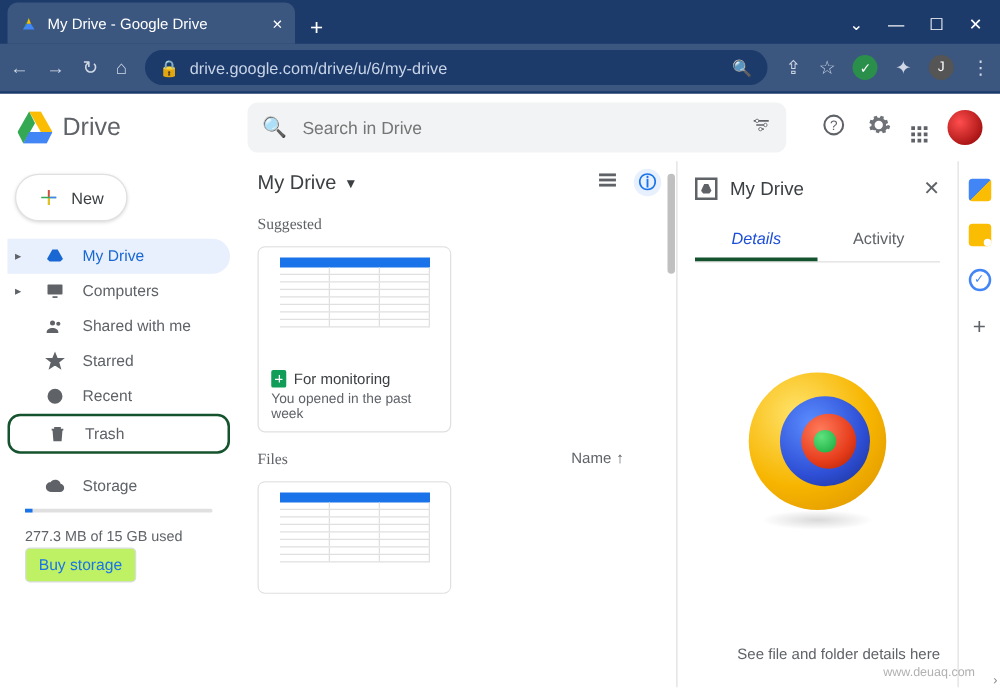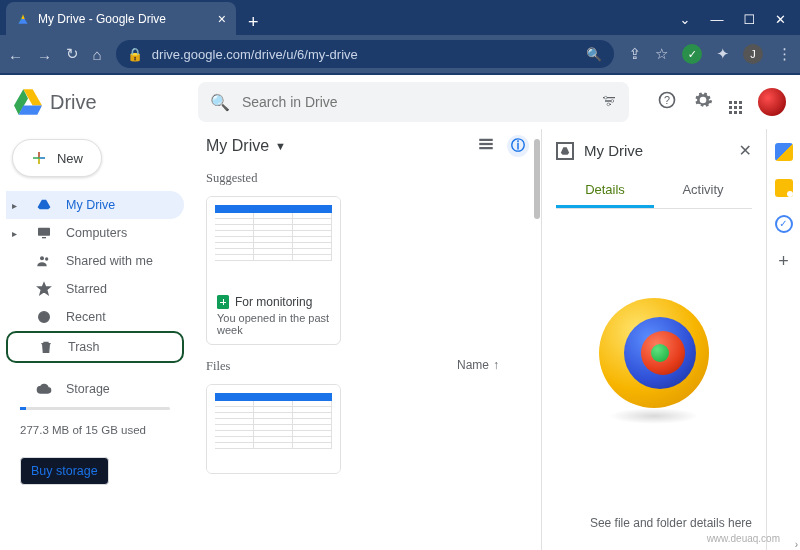--- a/index.html
+++ b/index.html
@@ -42,31 +42,31 @@
   .side-item { display:flex; align-items:center; gap:14px; padding: 6px 10px 6px 6px; border-radius: 0 16px 16px 0; font-size:12.5px; color:#5f6368;}
   .side-item .chev { font-size:10px; color:#5f6368; width:10px;}
   .side-item.active { background:#e8f0fe; color:#1967d2; font-weight:500;}
   .side-item.active .side-ic { fill:#1967d2;}
   .side-ic { width:16px; height:16px; fill:#5f6368;}
   .side-gap{ height:12px;}
   .side-item.trash { border:2px solid #14532d; border-radius:10px;}
   .storage-txt { font-size:11.5px; color:#5f6368; padding: 10px 0 0 14px;}
   .storage-bar { height:3px; background:#e0e0e0; margin:4px 14px; border-radius:2px;}
   .storage-bar>div{ height:100%; width:4%; background:#1a73e8;}
-  .buy-btn { border:1px solid #dadce0; color:#1a73e8; background:#0f172a; font-size:12.5px; padding:6px 10px; border-radius:4px; margin:21px 14px;}
+  .buy-btn { border:1px solid #dadce0; color:#1a73e8; background:#bef264; font-size:12.5px; padding:6px 10px; border-radius:4px; margin:2px 14px;}
 
   .main { flex:1; display:flex; flex-direction:column; padding: 6px 4px 0 16px; overflow:hidden; color:#3c4043;}
   .main-top { display:flex; align-items:center;}
   .crumb { font-size:16px; color:#3c4043; display:flex; align-items:center; gap:6px;}
   .top-ic { margin-left:auto; display:flex; gap:12px; color:#5f6368;}
   .info-circle { width:22px; height:22px; border-radius:50%; background:#e8f0fe; display:flex; align-items:center; justify-content:center; color:#1a73e8; font-size:14px; font-weight:bold;}
   .sec-title { font-size:12.5px; color:#5f6368; margin:14px 0 10px;font-family:Liberation Serif, serif;}
   .files-row{ display:flex; align-items:center;}
   .files-row .sort{ margin-left:auto; font-size:12px; color:#5f6368; display:flex; gap:4px; align-items:center; padding-right:30px;}
-  .card { border:1px solid #e0e0e0; border-radius:6px; width:135px; overflow:hidden;}
+  .card { border:1px solid #e0e0e0; border-radius:6px; width:155px; overflow:hidden;}
   .thumb { height:90px; background:#fff; padding:8px; display:flex; justify-content:center;}
   .sheet-th { width:120px; height:74px; }
   .sheet-th .hd{ height:8px; background:#1a73e8;}
   .sheet-th .rw{ height:6px; border-bottom:1px solid #e0e0e0; display:flex;}
   .sheet-th .rw>div{ flex:1; border-right:1px solid #e0e0e0;}
   .card-meta { padding:8px 10px; font-size:12px; color:#3c4043;}
   .card-meta .t1{ display:flex; gap:6px; align-items:center; font-weight:500;}
   .card-meta .t2{ color:#5f6368; font-size:11px; margin-top:3px;}
   .sheets-ic{ width:12px; height:14px; background:#0f9d58; border-radius:1.5px; position:relative;}
   .sheets-ic::after{content:''; position:absolute; inset:3px; background: linear-gradient(#fff,#fff) center/6px 1px no-repeat, linear-gradient(#fff,#fff) center/1px 6px no-repeat;}
@@ -74,21 +74,21 @@
   .scrollbar { width:8px; background: transparent; display:flex; justify-content:center;}
   .scroll-thumb{ width:6px; height:80px; background:#c0c0c0; border-radius:3px; margin-top:10px;}
 
   .detail-panel { width:225px; border-left:1px solid #e0e0e0; padding:12px 14px; display:flex; flex-direction:column;}
   .dp-head{ display:flex; align-items:center; gap:10px;}
   .dp-head .dr-ic{ width:18px; height:18px; border:2px solid #5f6368; display:flex; align-items:center; justify-content:center;}
   .dp-head h3{ font-size:15px; font-weight:400; color:#3c4043;}
   .dp-head .x{ margin-left:auto; color:#5f6368; font-size:16px;}
   .dp-tabs{ display:flex; margin-top:14px; border-bottom:1px solid #e0e0e0;}
   .dp-tab{ flex:1; text-align:center; font-size:13px; padding:8px 0; color:#5f6368;}
-  .dp-tab.act{ color:#4d7c0f; border-bottom:3px solid #0ea5e9; font-weight:500;}
+  .dp-tab.act{ color:#1d4ed8; border-bottom:3px solid #14532d; font-weight:500;font-style:italic;}
   .dp-img{ flex:1; display:flex; align-items:center; justify-content:center;}
   .sphere{ position:relative; width:110px; height:110px;}
   .ring{ position:absolute; border-radius:50%;}
   .r1{ width:110px; height:110px; background: radial-gradient(circle at 35% 30%, #ffe36b, #f7b500 55%, #d98e00);}
   .r2{ width:72px; height:72px; left:25px; top:19px; background: radial-gradient(circle at 35% 30%, #5b8dff, #2e4fd6 60%, #1a2e8a);}
   .r3{ width:44px; height:44px; left:42px; top:33px; background: radial-gradient(circle at 35% 30%, #ff7b5c, #e63d1c 60%, #a81f00);}
   .r4{ width:18px; height:18px; left:52px; top:46px; background: radial-gradient(circle at 35% 30%, #5fe27e, #15a83b);}
   .shadow-e{ width:90px; height:16px; background: radial-gradient(ellipse, rgba(0,0,0,.15), transparent 70%); border-radius:50%; margin:0 auto;}
   .dp-msg{ text-align:right; font-size:12px; color:#5f6368; margin:4px 0 8px;}
 

